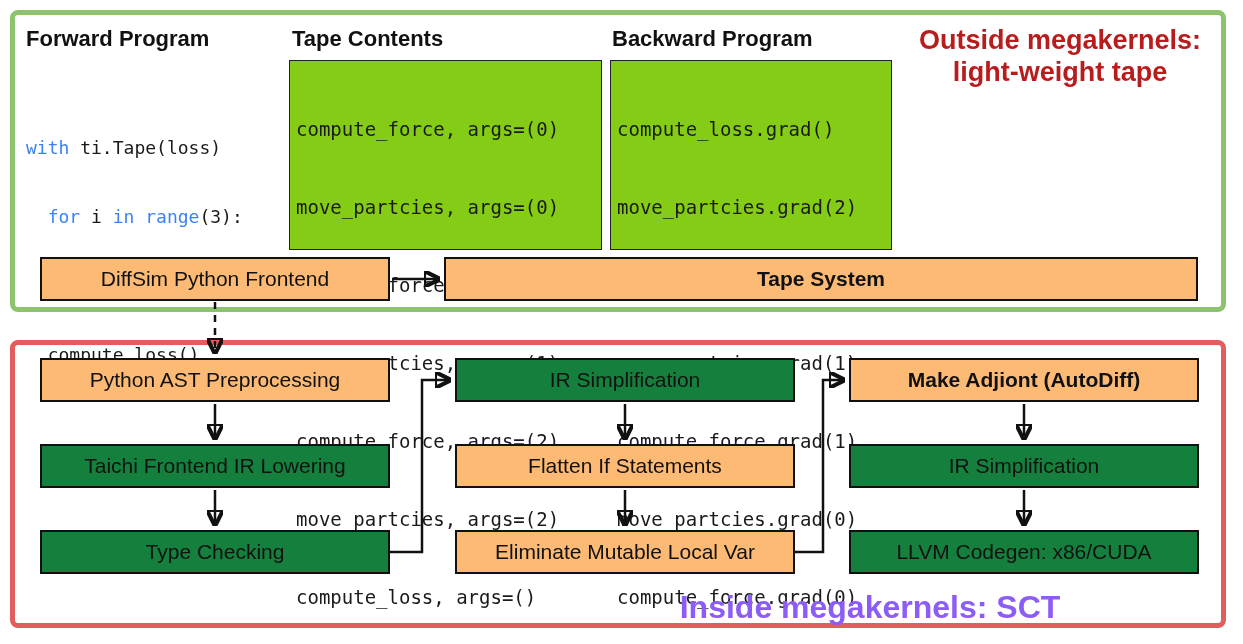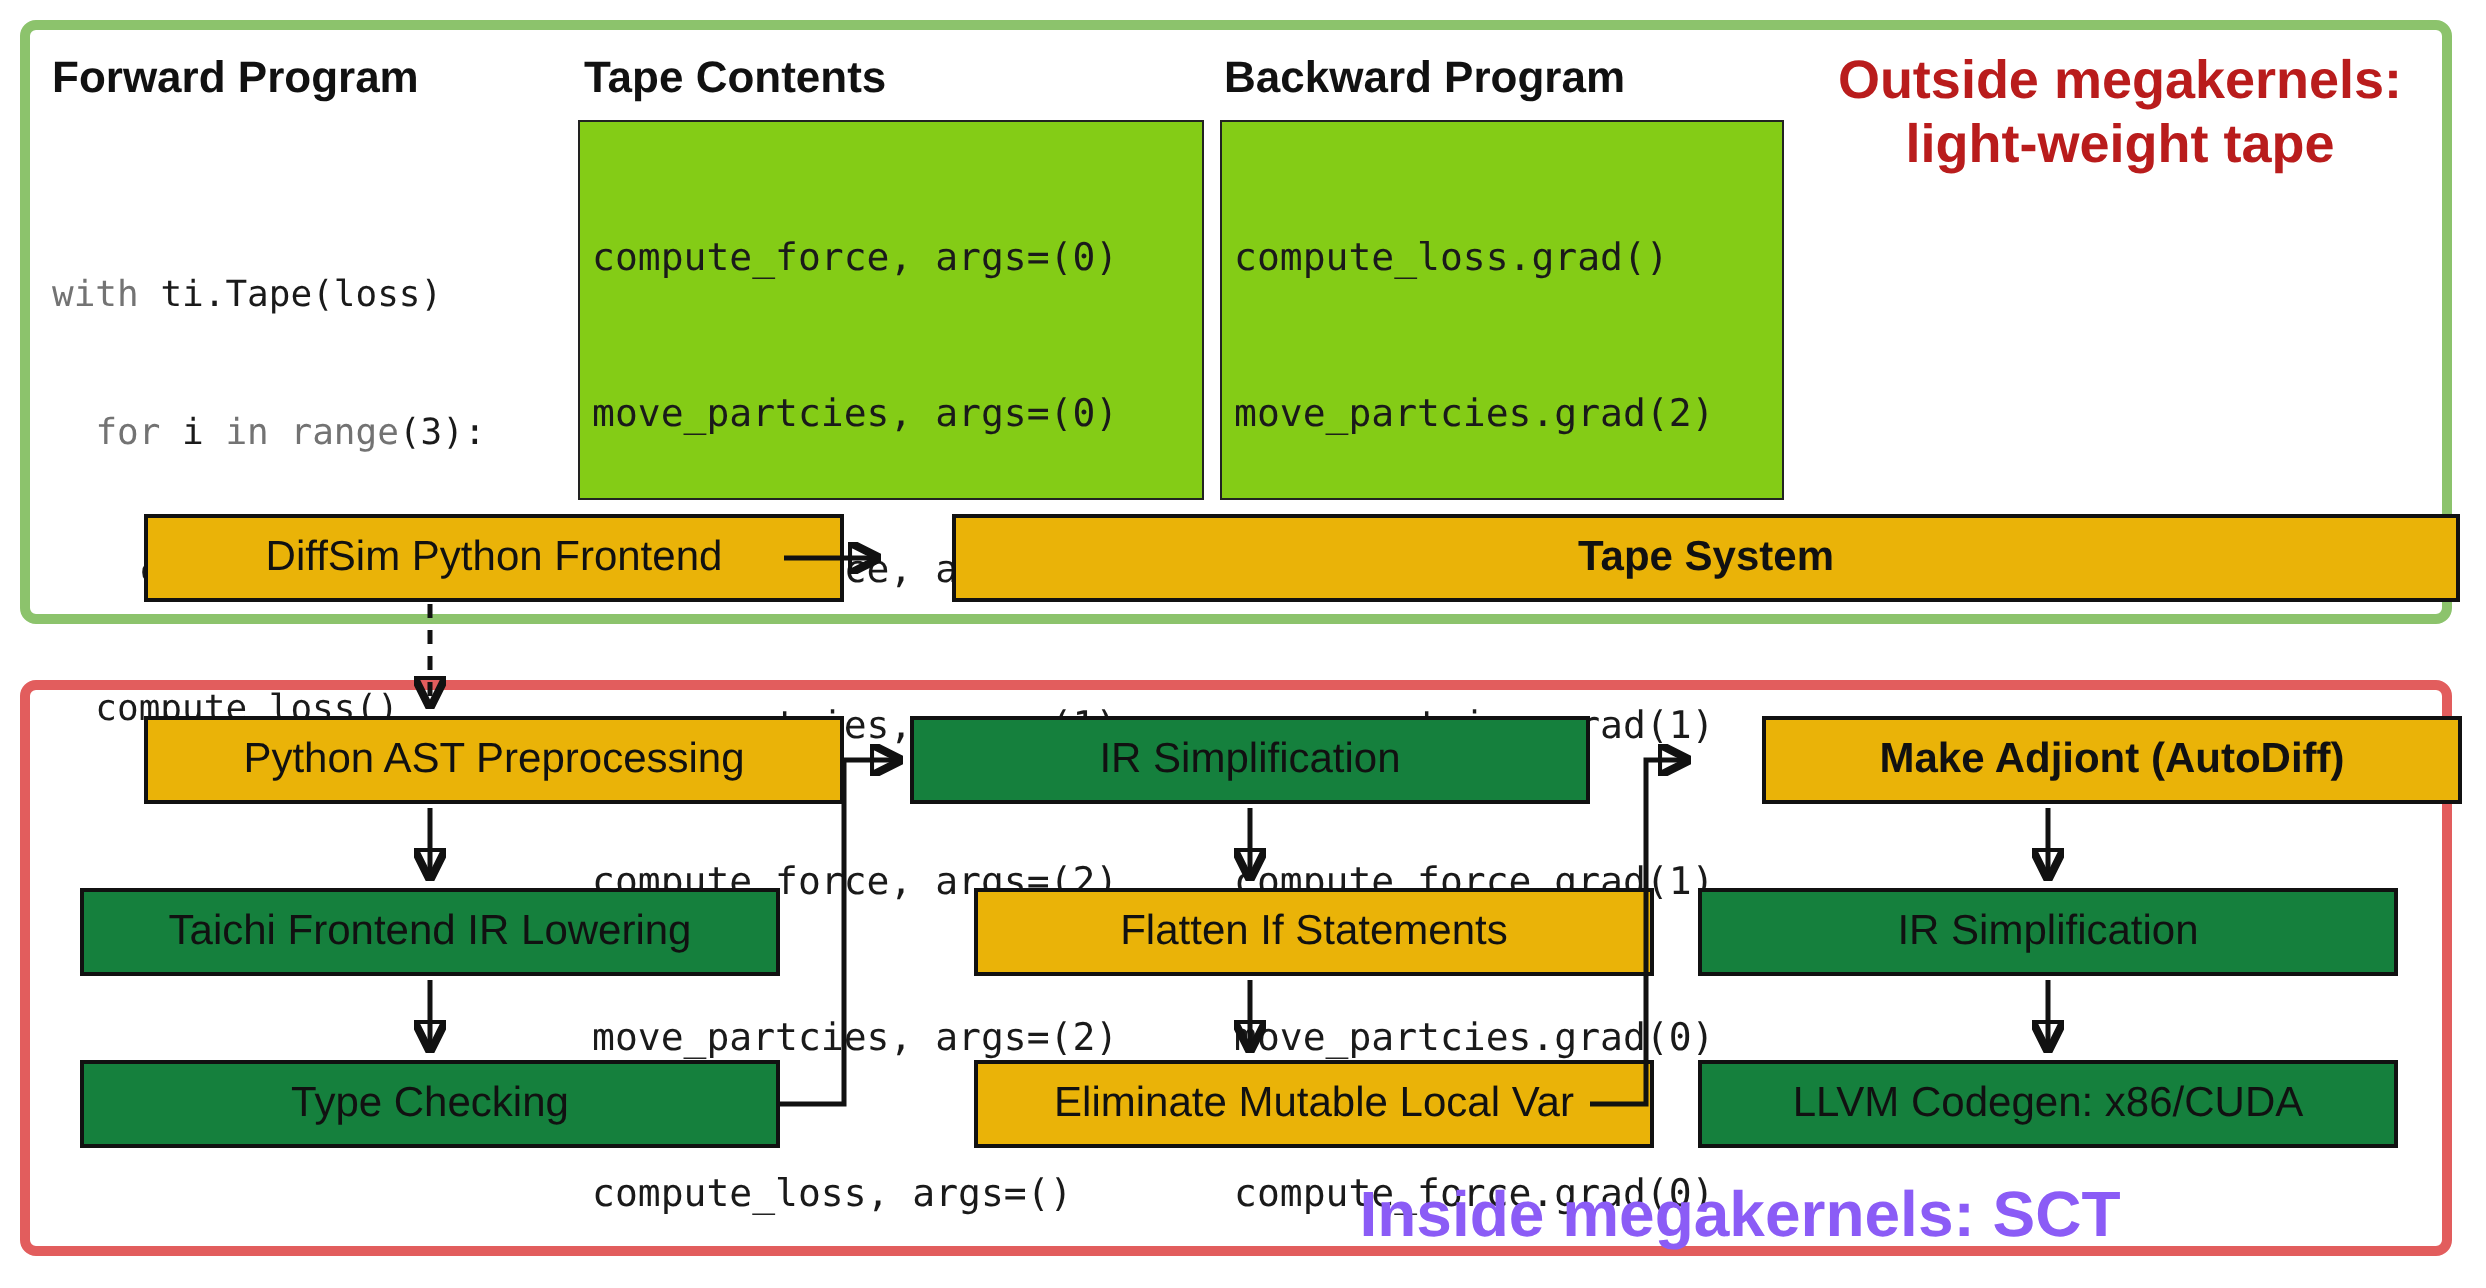--- a/index.html
+++ b/index.html
@@ -8,30 +8,30 @@
   .canvas { position: relative; width: 1243px; height: 644px; background: #fff; overflow: hidden; }
 
   .frame { position: absolute; border-radius: 8px; background: transparent; }
   .frame.green { left: 10px; top: 10px; width: 1216px; height: 302px; border: 5px solid #8cc36c; }
   .frame.red   { left: 10px; top: 340px; width: 1216px; height: 288px; border: 5px solid #e25d5d; }
 
   .heading { position: absolute; font-weight: bold; font-size: 22px; color: #111; white-space: nowrap; }
 
   .code { position: absolute; left: 26px; top: 90px; font-family: "DejaVu Sans Mono", monospace;
           font-size: 18px; line-height: 23px; white-space: pre; color: #1a1a1a; }
-  .code .kw { color: #737373; }
+  .code .kw { color: #3b82f6; }
 
   .listbox { position: absolute; border: 1.5px solid #222; padding: 3px 6px;
              font-family: "DejaVu Sans Mono", monospace; font-size: 19px; line-height: 26px;
              white-space: pre; color: #1a1a1a; background: #84cc16; }
 
   .flowbox { position: absolute; height: 44px; border: 2px solid #111; background: #15803d;
              display: flex; align-items: center; justify-content: center;
              font-size: 21px; color: #111; text-align: center; }
-  .flowbox.blue { background: #eab308; margin-left: 32px; }
+  .flowbox.blue { background: #fdba74; }
   .flowbox.bold { font-weight: bold; }
 
   .cap { position: absolute; font-weight: bold; text-align: center; line-height: 1.2; }
   .cap.green-cap { left: 890px; top: 24px; width: 340px; font-size: 27px; color: #b91c1c; }
   .cap.red-cap { left: 655px; top: 588px; width: 430px; font-size: 32px; color: #8b5cf6; }
 
   svg.overlay { position: absolute; left: 0; top: 0; width: 1243px; height: 644px; pointer-events: none; }
   svg.overlay path { fill: none; stroke: #111; stroke-width: 2.5; }
   svg.overlay path.dashed { stroke-dasharray: 7 6; }
 </style>

